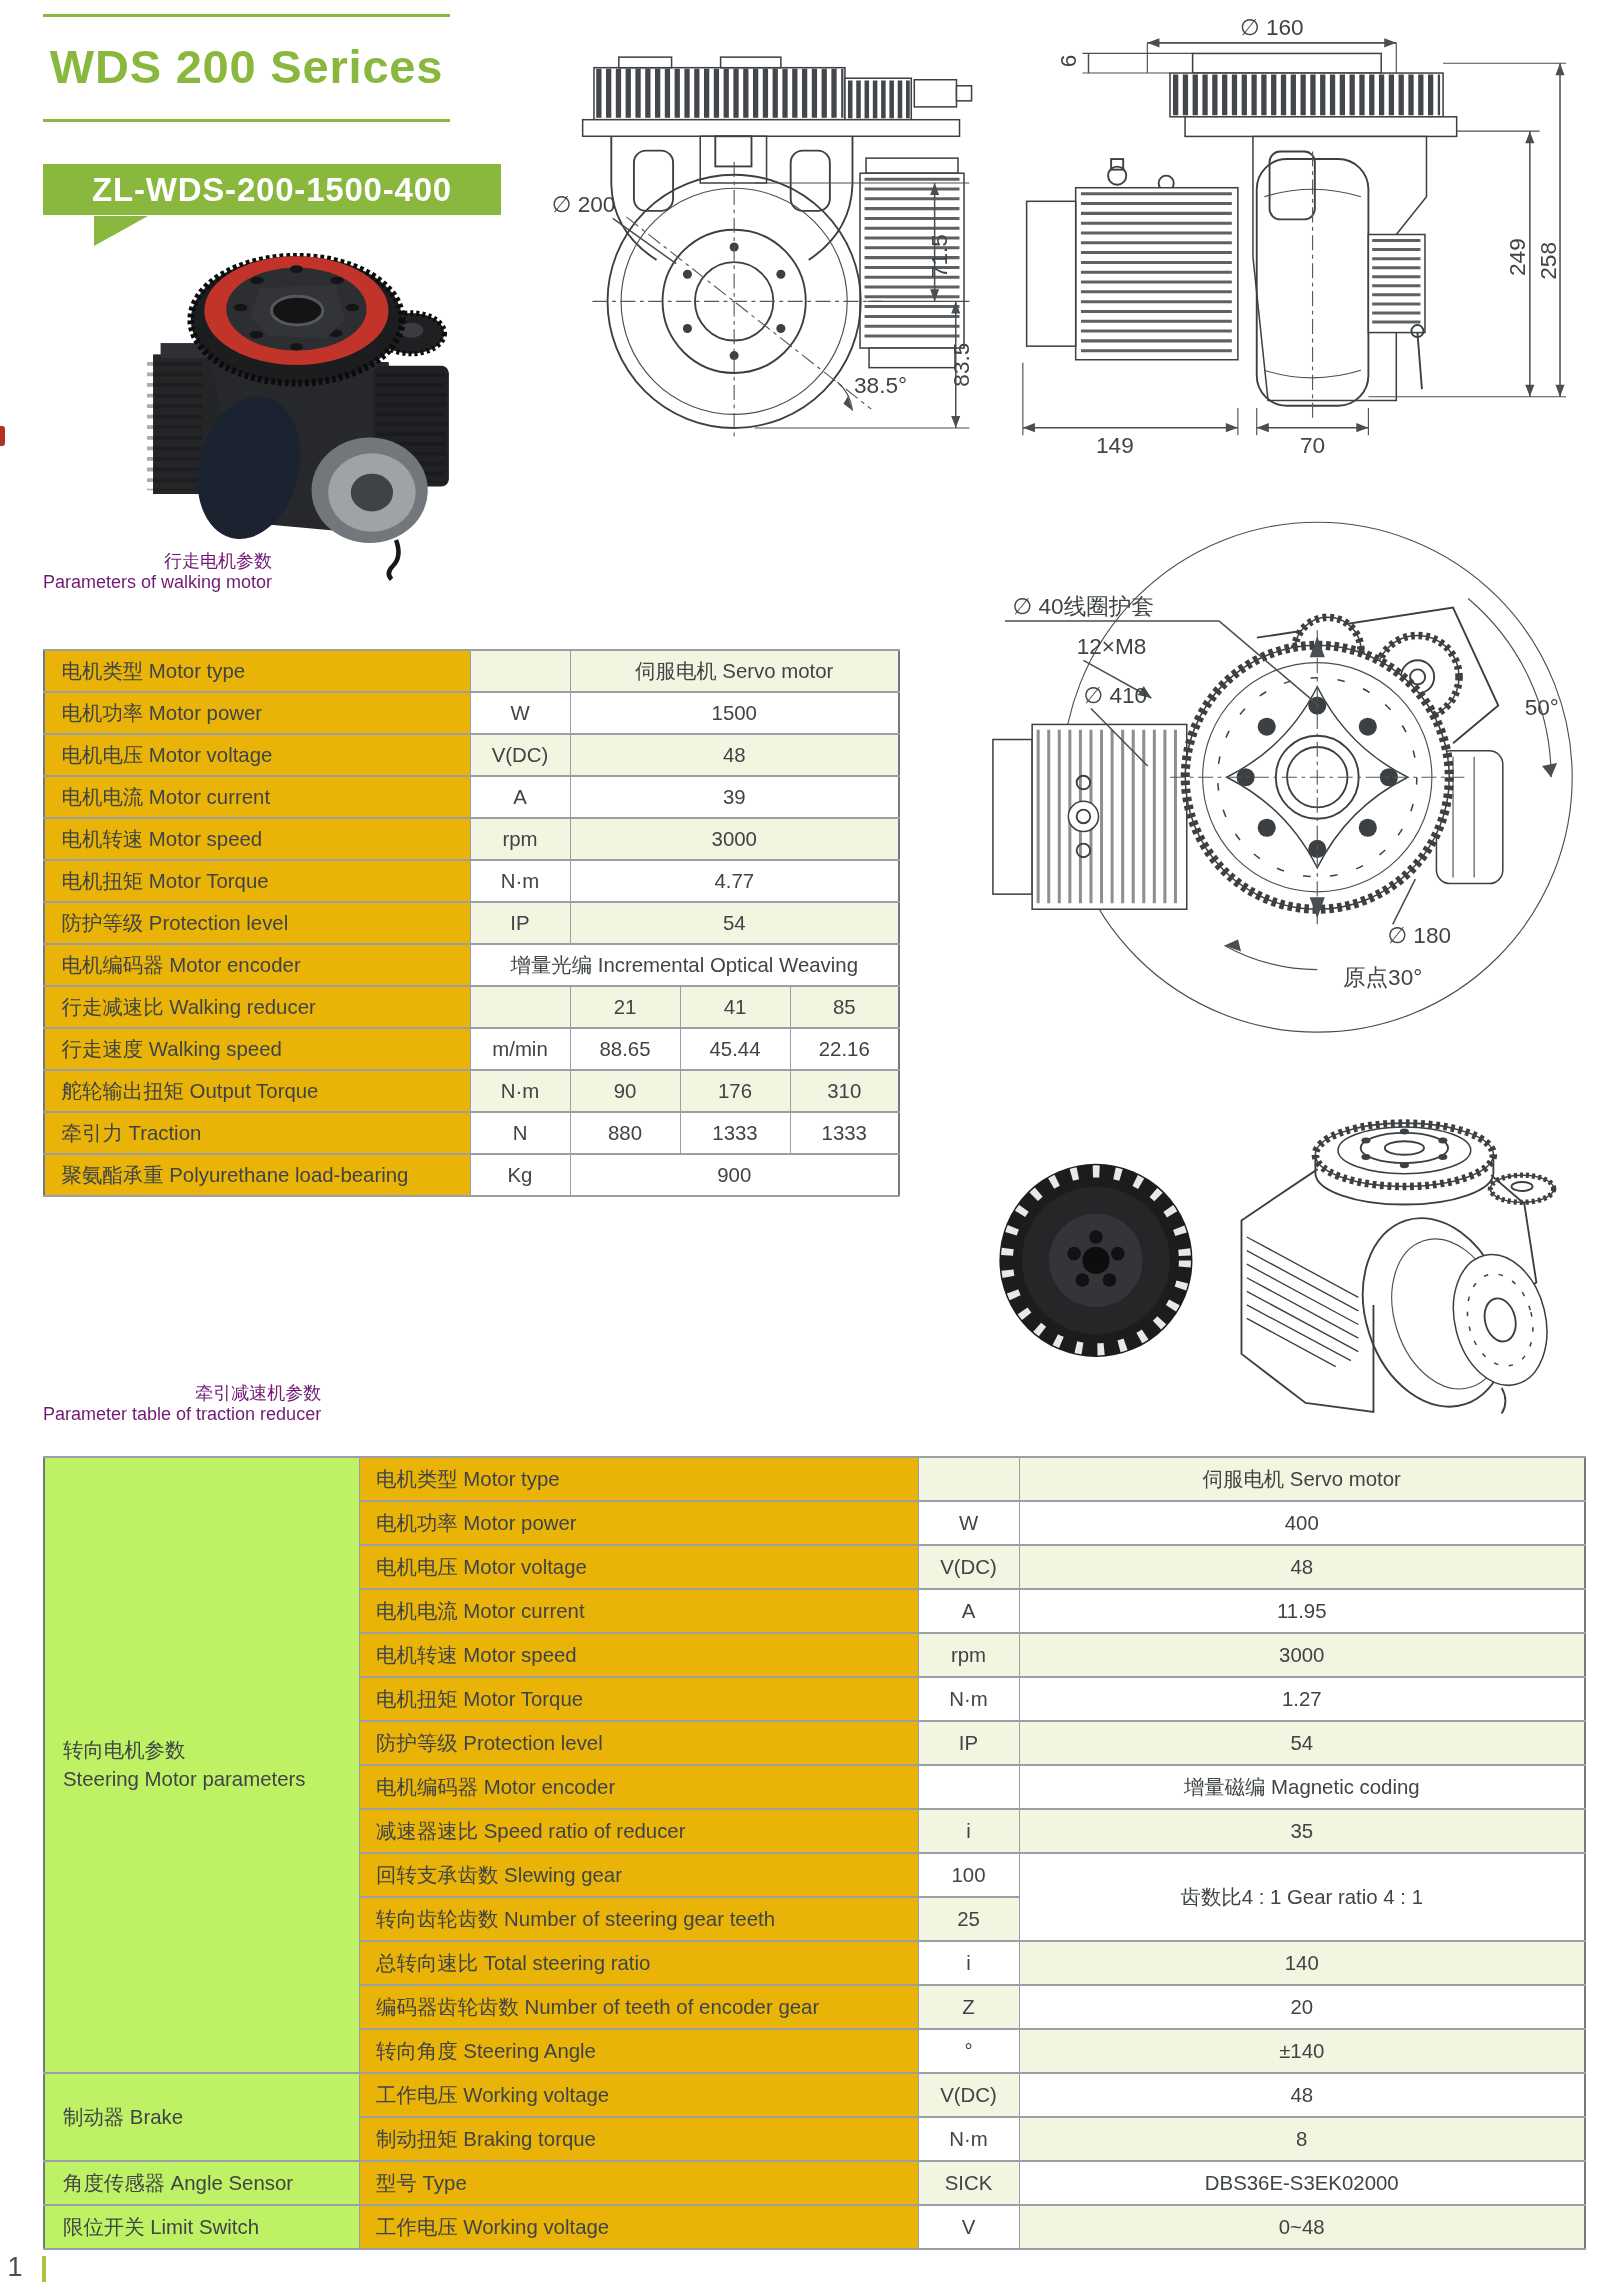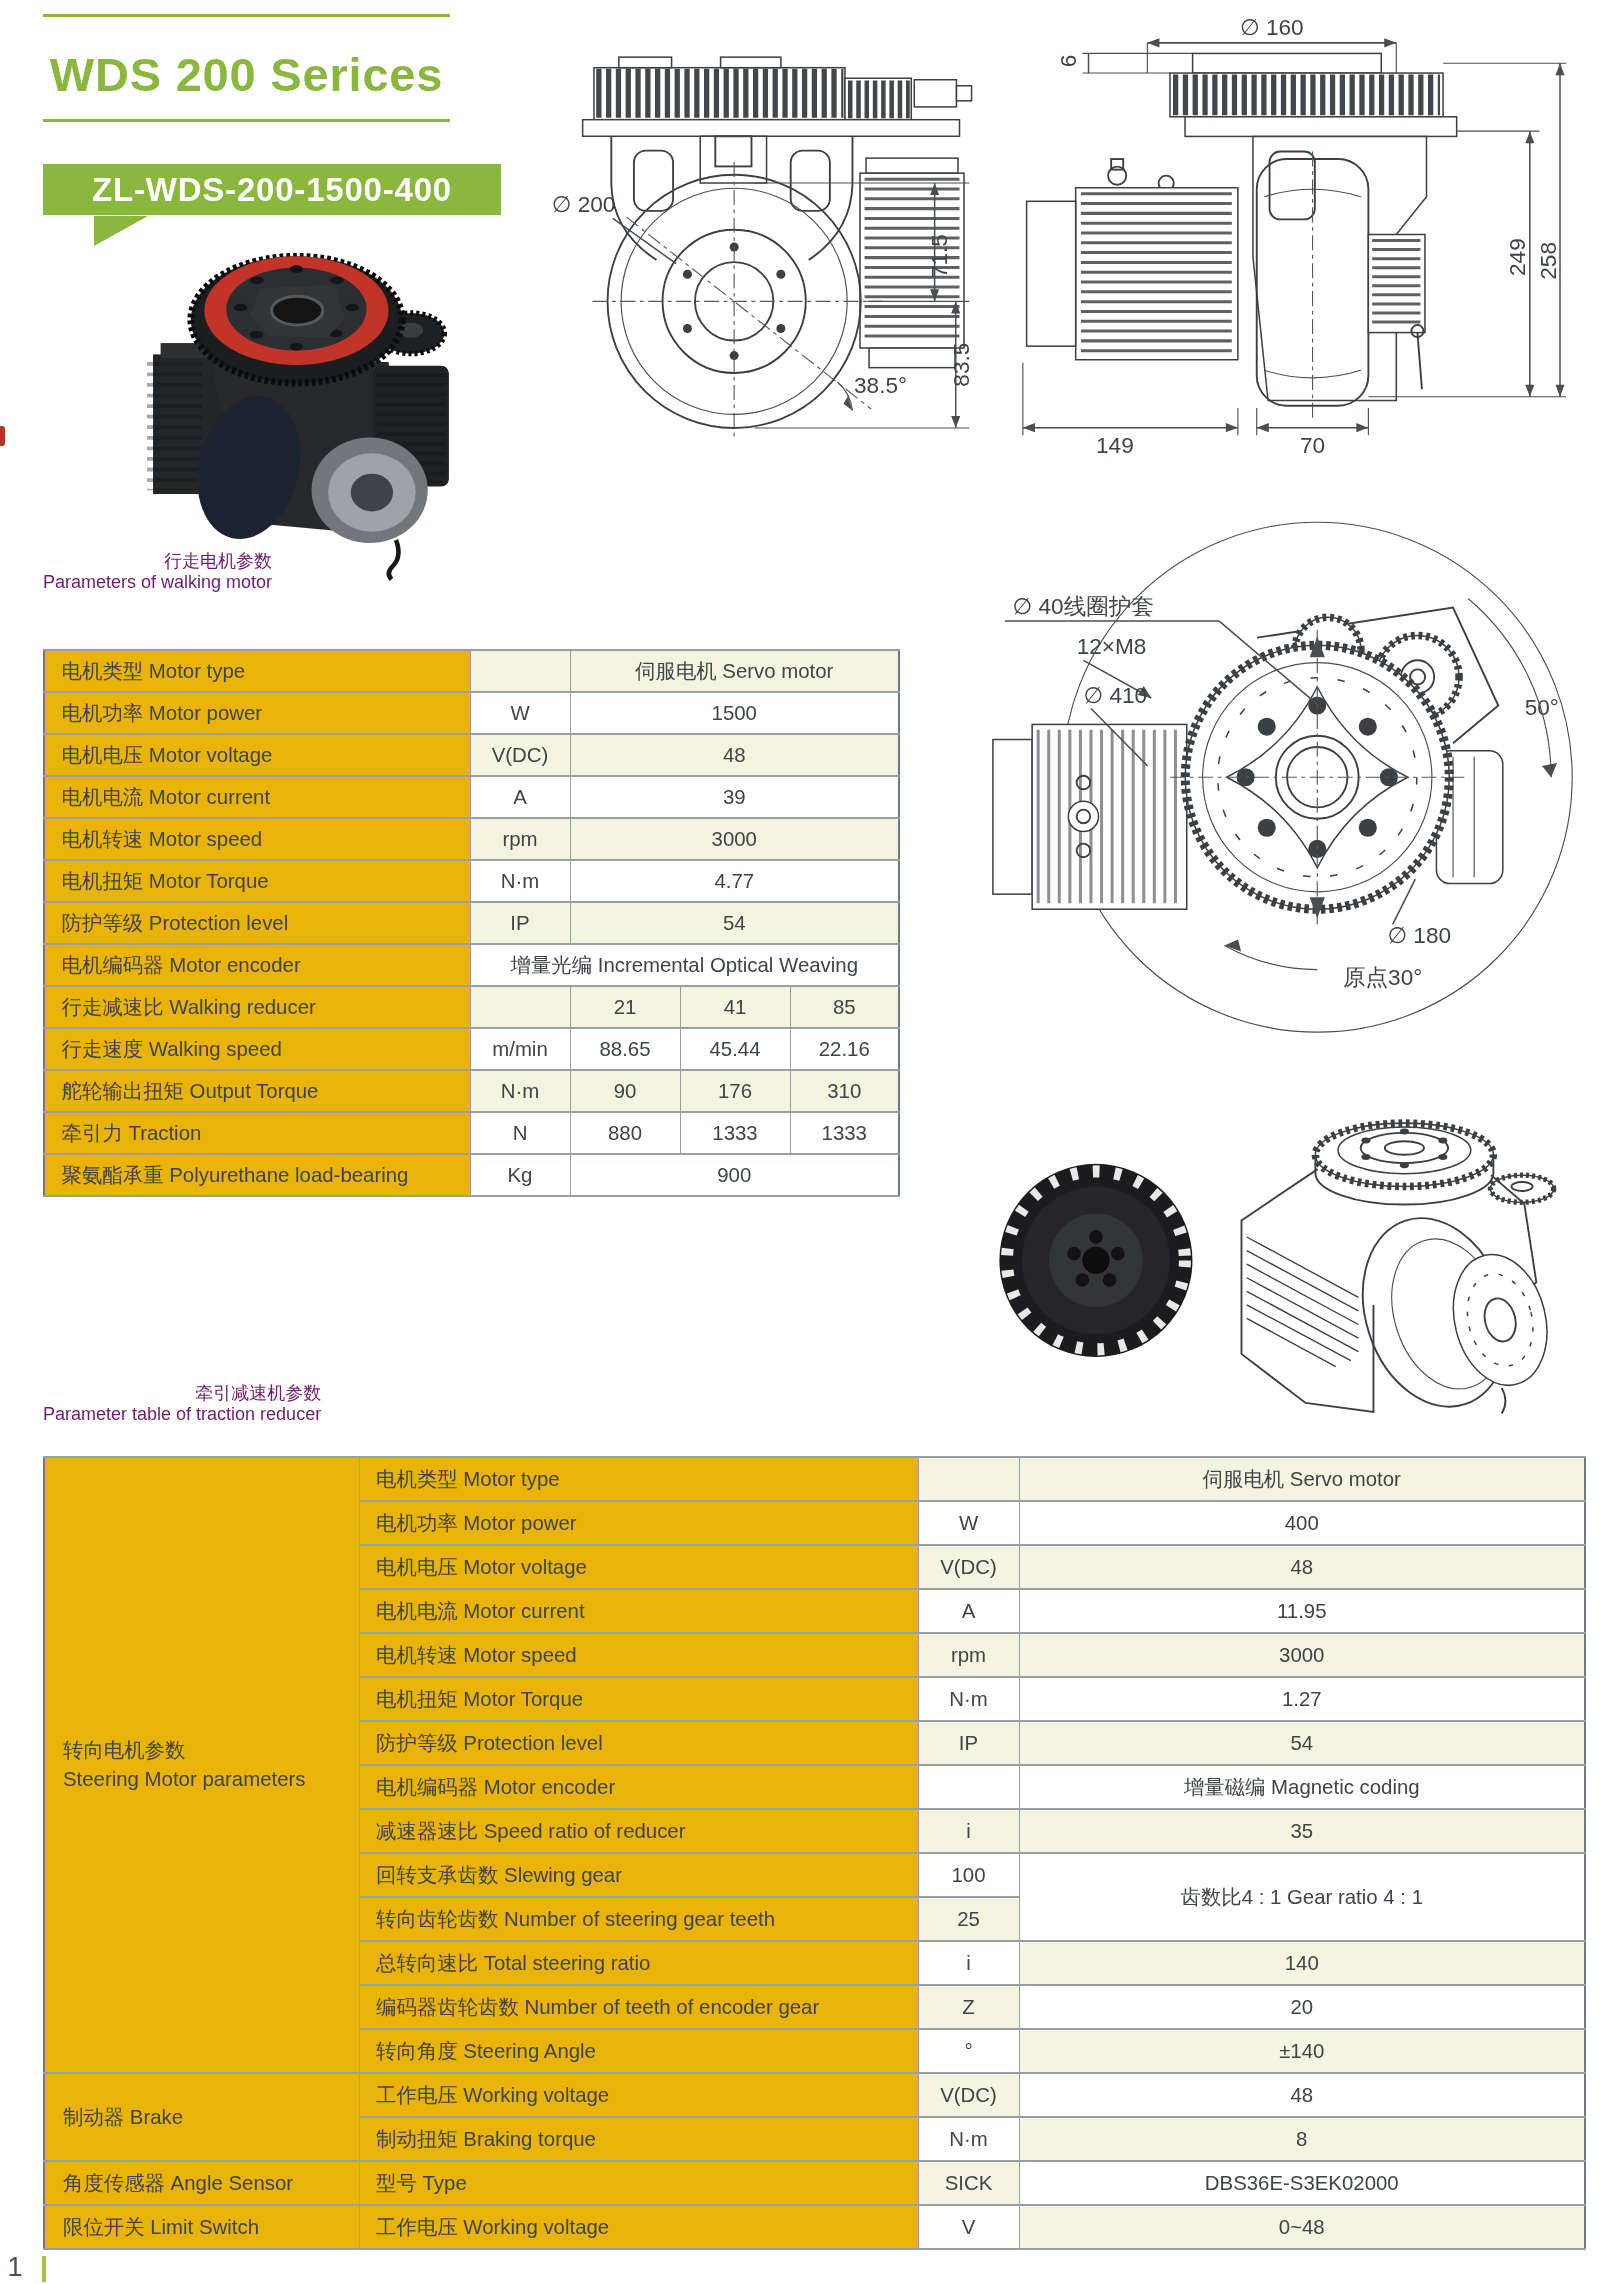--- a/index.html
+++ b/index.html
@@ -3,37 +3,37 @@
 <meta charset="utf-8">
 <style>
   html,body{margin:0;padding:0;background:#ffffff;}
   .page{position:relative;width:1616px;height:2284px;background:#fff;overflow:hidden;
         font-family:"Liberation Sans","DejaVu Sans",sans-serif;color:#3f4447;}
   .abs{position:absolute;}
 
   
   .rule{position:absolute;left:43px;width:407px;height:3px;background:#8ab83e;}
   .title{position:absolute;left:43px;top:39px;width:407px;font-size:47px;font-weight:bold;
-         color:#8ab83e;letter-spacing:0.8px;text-align:center;margin-top:8px;}
+         color:#8ab83e;letter-spacing:0.8px;text-align:center;}
   .badge{position:absolute;left:43px;top:164px;width:458px;height:51px;background:#8ab83e;
          display:flex;align-items:center;justify-content:center;color:#fff;font-size:33px;font-weight:bold;letter-spacing:0.8px;}
   .badge-tail{position:absolute;left:94px;top:216px;width:0;height:0;
               border-top:30px solid #8ab83e;border-right:54px solid transparent;}
   .edge-marker{position:absolute;left:0;top:426px;width:5.3px;height:19.6px;background:#b53127;border-radius:0 3px 3px 0;}
 
   
   .sec{position:absolute;left:43px;font-size:18px;color:#701a75;line-height:1.18;text-align:right;}
 
   
   table{border-collapse:collapse;table-layout:fixed;position:absolute;background:#fff;}
   table{border:2.3px solid #6f797f;}
   td{border:1.5px solid #98a0a5;border-top-width:2.3px;border-bottom-width:2.3px;
      font-size:20.4px;color:#3f4447;text-align:center;padding:0;overflow:hidden;white-space:nowrap;}
   td.lbl{text-align:left;padding-left:16.6px;background:#eab308;margin-left:48px;}
-  td.grp{text-align:left;padding-left:18px;background:#eab308;line-height:1.4;}
+  td.grp{text-align:left;padding-left:18px;background:#bef264;line-height:1.4;}
   td.y{background:#f4f5e1;}
   td.w{background:#ffffff;}
   #t1 tr{height:42px;}
   #t2 tr{height:44px;}
 
   
   .pageno{position:absolute;left:7.5px;top:2252px;font-size:27px;color:#4a4f52;}
   .footbar{position:absolute;left:42px;top:2256px;width:3.8px;height:26px;background:#a9c43f;}
 
   

